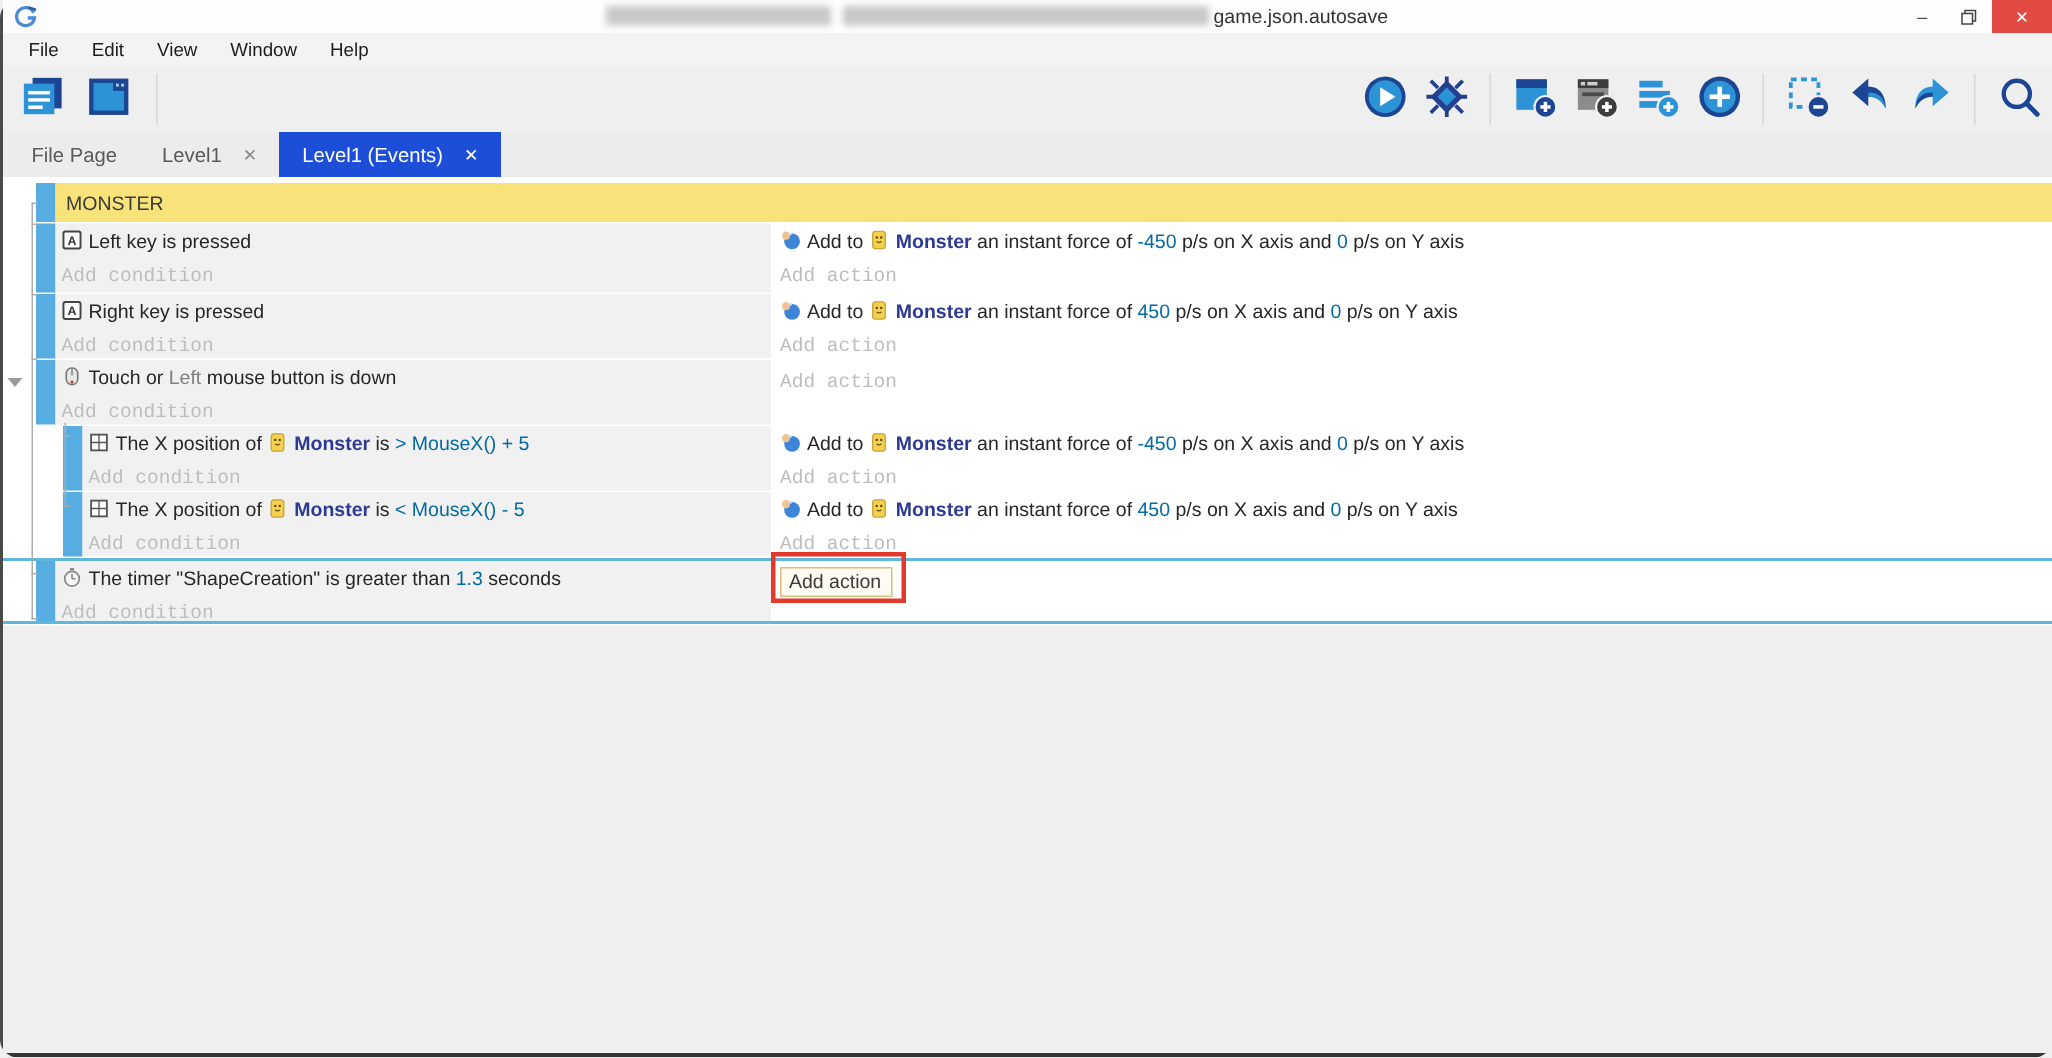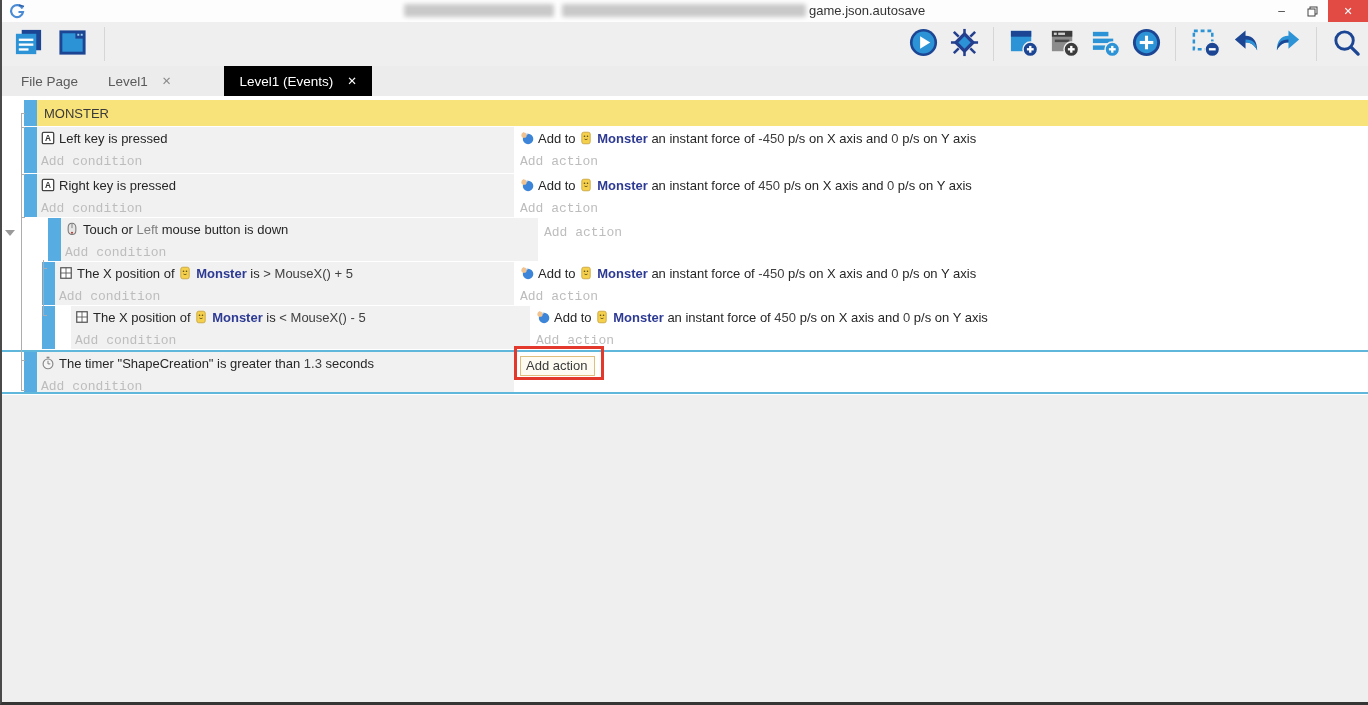--- a/index.html
+++ b/index.html
@@ -1,19 +1,19 @@
 <!DOCTYPE html>
 <html><head>
 <meta charset="utf-8">
 <style>
   * { margin:0; padding:0; box-sizing:border-box; }
   html,body { width:1368px; height:705px; overflow:hidden; background:#efefef;
               font-family:"Liberation Sans", sans-serif; }
   .app { width:1368px; height:705px; display:flex; flex-direction:column;
-         border-left:2px solid #4a4a4a; border-bottom:3px solid #353535; background:#efefef; }
+         border-left:2px solid #4a4a4a; border-bottom:3px solid #353535; background:#efefef;border-radius:12px; }
 
   
   .titlebar { height:22px; background:#fdfdfd; position:relative; flex:0 0 auto; }
   .logo { position:absolute; left:7px; top:3px; width:16px; height:16px; }
   .blur-seg { position:absolute; top:4px; height:13px; background:#c9c9c9; filter:blur(2px); border-radius:2px; }
   .blur-a { left:402px; width:150px; }
   .blur-b { left:560px; width:244px; }
   .title-text { position:absolute; left:807px; top:3px; font-size:13px; color:#333; white-space:nowrap; }
   .win-controls { position:absolute; right:0; top:0; height:22px; display:flex; }
   .win-btn { width:31px; height:22px; display:flex; align-items:center; justify-content:center;
@@ -30,41 +30,41 @@
   .tb-left { display:flex; align-items:center; padding-left:8px; gap:8px; }
   .tb-right { position:absolute; right:4px; top:0; height:44px; display:flex; align-items:center; gap:5px; }
   .tb-btn { width:36px; height:36px; display:flex; align-items:center; justify-content:center; background:transparent; border:0; }
   .tb-btn svg { width:31px; height:31px; }
   .tb-sep { width:1px; height:34px; background:#d6d6d6; margin:0 6px; }
 
   
   .tabbar { height:30px; background:#ececec; display:flex; align-items:flex-end; padding-left:4px; flex:0 0 auto; }
   .tab { height:30px; display:flex; align-items:center; padding:0 15px; font-size:13.5px; color:#5a5a5a; }
   .tab .tab-close { margin-left:14px; font-size:11.5px; color:#8a8a8a; }
-  .tab.active { background:#000000; color:#fff;margin-left:38px; }
+  .tab.active { background:#1d4ed8; color:#fff; }
   .tab.active .tab-close { color:#fff; }
 
   
   .events-wrap { flex:1 1 auto; display:flex; flex-direction:column; background:#efefef; overflow:hidden; }
   .events-list { position:relative; background:#ffffff; padding-top:4px; flex:0 0 auto; }
   .events-rest { flex:1 1 auto; background:#efefef; }
 
   .group-row, .event-row { display:flex; width:100%; margin-bottom:1px; position:relative;justify-content:center; }
   .indent { flex:0 0 auto; background:transparent; }
   .bar { flex:0 0 13px; background:#57ace2; }
   .group-label { flex:1 1 auto; background:#f8e27a; font-size:13px; color:#3a3a3a;
                  display:flex; align-items:center; padding-left:7px; }
   .cond { flex:0 0 auto; background:#f1f1f1; padding:3px 4px 0 4px; overflow:hidden; }
   .act  { flex:1 1 auto; background:#ffffff; padding:3px 4px 0 6px; position:relative; overflow:visible; }
   .ev-line { display:block; font-size:13px; line-height:18px; white-space:pre; color:#262626; }
   .ev-line .icon { display:inline-block; vertical-align:-2px; margin-right:4px; }
   .ev-line .icon svg { width:14px; height:14px; }
   .seg-plain { color:#262626; }
   .seg-object { color:#2d3a94; font-weight:bold; }
-  .seg-value { color:#404040; }
+  .seg-value { color:#0369a1; }
   .seg-param { color:#808080; }
   .placeholder { font-size:13px; line-height:17px; color:#bdbdbd; margin-top:3px; white-space:pre;font-family:Liberation Mono, monospace; }
 
   .event-row.selected { border-top:2px solid #5fb7dc; border-bottom:2px solid #5fb7dc; }
 
   .add-chip { display:inline-block; font-size:13px; color:#3a3a3a; padding:1px 7px 2px 5px;
               border:1px solid #e0be7e; background:#fefcf2; margin-top:1px; }
   .annotation-box { position:absolute; left:0px; top:-6px; width:90px; height:34px;
                     border:3px solid #e3382c; pointer-events:none; z-index:6; }
 
@@ -93,20 +93,27 @@
       <span class="win-btn">
         <svg width="11" height="11" viewBox="0 0 11 11">
             <rect x="3" y="1" width="7" height="7" fill="none" stroke="#444"></rect>
             <rect x="1" y="3" width="7" height="7" fill="#fdfdfd" stroke="#444"></rect>
           </svg>
       </span>
       <span class="win-btn win-close">✕</span>
     </div>
   </div>
 
+  <div class="menubar">
+    <span class="menu-item">File</span>
+    <span class="menu-item">Edit</span>
+    <span class="menu-item">View</span>
+    <span class="menu-item">Window</span>
+    <span class="menu-item">Help</span>
+  </div>
 
   <div class="toolbar">
     <div class="tb-left" id="toolbar-left">
         <button class="tb-btn">
           <span class="icon"><svg viewBox="0 0 32 32">
               <rect x="9" y="3" width="20" height="21" fill="#1c4693"></rect>
               <rect x="3" y="7" width="21" height="21" fill="#2c93d6"></rect>
               <rect x="6" y="12" width="15" height="2.4" fill="#fff"></rect>
               <rect x="6" y="17" width="15" height="2.4" fill="#fff"></rect>
               <rect x="6" y="22" width="10" height="2.4" fill="#fff"></rect>
@@ -293,21 +300,21 @@
                   <rect x="3.2" y="1.4" width="1.6" height="3" rx="0.8" fill="#f0c391"></rect>
                 </svg></span><span class="seg-plain">Add to </span><span class="icon"><svg viewBox="0 0 16 16">
                   <rect x="3.2" y="1.4" width="9.6" height="13.2" rx="2.2" fill="#f5d04c" stroke="#c8a33b" stroke-width="1"></rect>
                   <circle cx="6.3" cy="6" r="0.95" fill="#574a17"></circle>
                   <circle cx="9.7" cy="6" r="0.95" fill="#574a17"></circle>
                   <path d="M6.2 9.2 Q8 10.6 9.8 9.2" stroke="#574a17" stroke-width="0.9" fill="none"></path>
                 </svg></span><span class="seg-object">Monster</span><span class="seg-plain"> an instant force of </span><span class="seg-value">450</span><span class="seg-plain"> p/s on X axis and </span><span class="seg-value">0</span><span class="seg-plain"> p/s on Y axis</span></div>
             <div class="placeholder">Add action</div>
           </div>
         </div>
-        <div class="event-row" style="height: 43px; padding-left: 24px;">
+        <div class="event-row" style="height: 43px;">
           <div class="indent" style="flex: 0 0 22px;"></div>
           <div class="bar"></div>
           <div class="cond" style="flex: 0 0 477px;">
             <div class="ev-line"><span class="icon"><svg viewBox="0 0 16 16">
                   <path d="M8 1.5 C5.2 1.5 3.6 3.6 3.6 6.4 L3.6 9.6 C3.6 12.4 5.5 14.2 8 14.2 C10.5 14.2 12.4 12.4 12.4 9.6 L12.4 6.4 C12.4 3.6 10.8 1.5 8 1.5 Z" fill="#e6e6e6" stroke="#777" stroke-width="1.2"></path>
                   <line x1="8" y1="2" x2="8" y2="7" stroke="#777" stroke-width="1"></line>
                   <circle cx="8" cy="12.2" r="1.2" fill="#c0392b"></circle>
                 </svg></span><span class="seg-plain">Touch or </span><span class="seg-param">Left</span><span class="seg-plain"> mouse button is down</span></div>
             <div class="placeholder">Add condition</div>
           </div>
@@ -342,21 +349,21 @@
                   <circle cx="6.3" cy="6" r="0.95" fill="#574a17"></circle>
                   <circle cx="9.7" cy="6" r="0.95" fill="#574a17"></circle>
                   <path d="M6.2 9.2 Q8 10.6 9.8 9.2" stroke="#574a17" stroke-width="0.9" fill="none"></path>
                 </svg></span><span class="seg-object">Monster</span><span class="seg-plain"> an instant force of </span><span class="seg-value">-450</span><span class="seg-plain"> p/s on X axis and </span><span class="seg-value">0</span><span class="seg-plain"> p/s on Y axis</span></div>
             <div class="placeholder">Add action</div>
           </div>
         </div>
         <div class="event-row" style="height: 43px;">
           <div class="indent" style="flex: 0 0 40px;"></div>
           <div class="bar"></div>
-          <div class="cond" style="flex: 0 0 459px; margin-left: 16px;">
+          <div class="cond" style="flex: 0 0 459px;">
             <div class="ev-line"><span class="icon"><svg viewBox="0 0 16 16">
                   <rect x="2" y="2" width="12" height="12" fill="#fff" stroke="#555" stroke-width="1.4"></rect>
                   <line x1="8" y1="2" x2="8" y2="14" stroke="#555" stroke-width="1"></line>
                   <line x1="2" y1="8" x2="14" y2="8" stroke="#555" stroke-width="1"></line>
                 </svg></span><span class="seg-plain">The X position of </span><span class="icon"><svg viewBox="0 0 16 16">
                   <rect x="3.2" y="1.4" width="9.6" height="13.2" rx="2.2" fill="#f5d04c" stroke="#c8a33b" stroke-width="1"></rect>
                   <circle cx="6.3" cy="6" r="0.95" fill="#574a17"></circle>
                   <circle cx="9.7" cy="6" r="0.95" fill="#574a17"></circle>
                   <path d="M6.2 9.2 Q8 10.6 9.8 9.2" stroke="#574a17" stroke-width="0.9" fill="none"></path>
                 </svg></span><span class="seg-object">Monster</span><span class="seg-plain"> is </span><span class="seg-value">&lt; MouseX() - 5</span></div>

